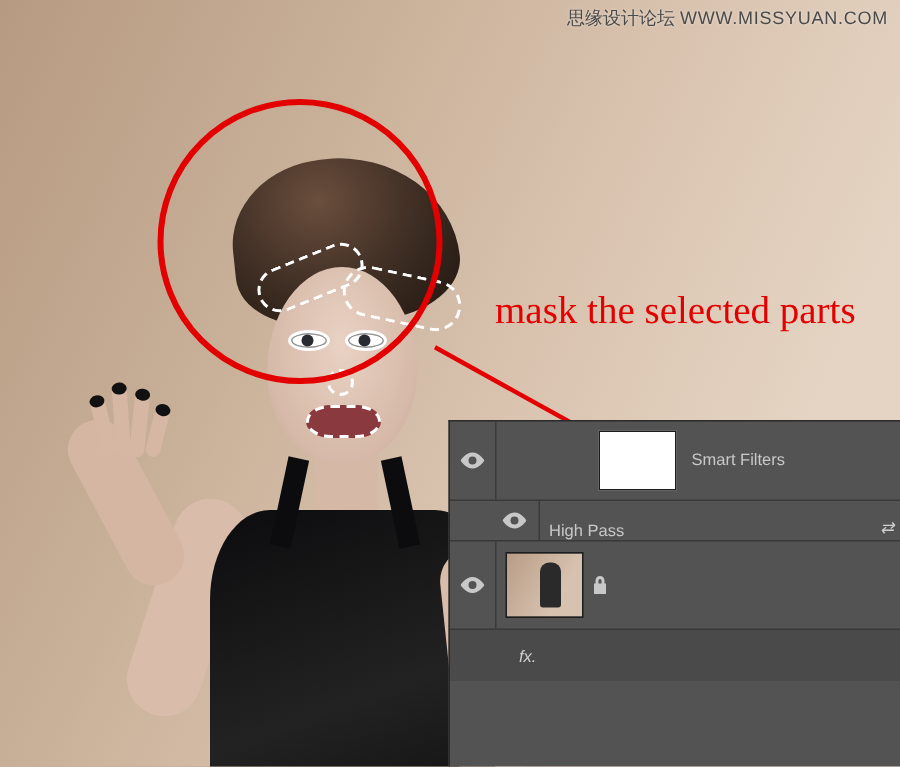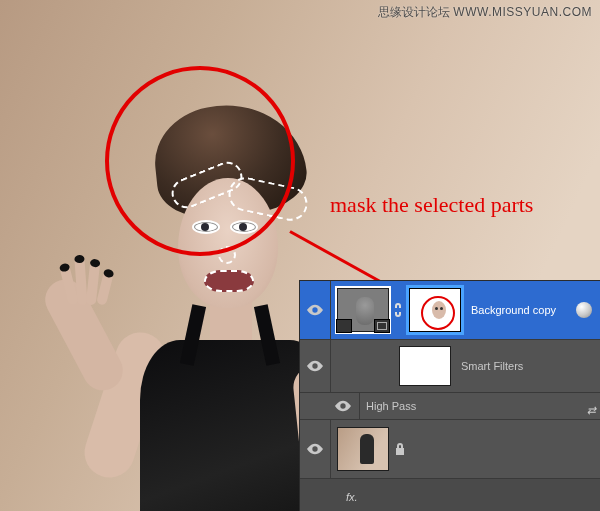--- a/index.html
+++ b/index.html
@@ -26,21 +26,21 @@
   .hand-l{position:absolute;left:-6px;top:175px;width:54px;height:60px;}
   .hand-l span{position:absolute;bottom:0;width:10px;border-radius:6px;background:#d5b7a4;}
   .hand-l span:nth-child(1){left:0;height:40px;transform:rotate(-14deg);}
   .hand-l span:nth-child(2){left:12px;height:48px;transform:rotate(-4deg);}
   .hand-l span:nth-child(3){left:24px;height:44px;transform:rotate(6deg);}
   .hand-l span:nth-child(4){left:36px;height:34px;transform:rotate(14deg);}
   .hand-l span::after{content:"";position:absolute;top:-2px;left:0;width:10px;height:8px;border-radius:50%;background:#111;}
   .arm-r{position:absolute;left:230px;top:295px;width:44px;height:170px;background:#d9bca9;border-radius:24px;transform:rotate(-6deg);}
   
   .circle{position:absolute;left:105px;top:66px;width:190px;height:190px;border:4px solid #e20000;border-radius:50%;box-sizing:border-box;}
-  .label{position:absolute;left:330px;top:192px;color:#e20000;font-size:22px;font-family:Georgia,serif;white-space:nowrap;}
+  .label{position:absolute;left:330px;top:192px;color:#e20000;font-size:26px;font-family:Georgia,serif;white-space:nowrap;}
   .arrow-line{position:absolute;left:290px;top:230px;width:150px;height:3px;background:#e20000;transform-origin:left center;transform:rotate(29deg);}
   .arrow-head{position:absolute;left:416px;top:302px;width:0;height:0;border:7px solid transparent;border-left:14px solid #e20000;transform:rotate(29deg);}
   
   .wm{position:absolute;right:8px;top:4px;font-size:12px;color:#4a4a4a;text-shadow:0 0 2px #fff8;margin-left:32px;}
   
   .panel{position:absolute;right:0;bottom:0;width:300px;height:230px;background:#535353;font-size:11px;color:#c8c8c8;border-top:1px solid #2b2b2b;border-left:1px solid #2b2b2b;}
   .row{position:relative;display:flex;align-items:center;border-bottom:1px solid #393939;}
   .eyecol{width:30px;height:100%;display:flex;align-items:center;justify-content:center;border-right:1px solid #3a3a3a;}
   .eyecol svg{width:16px;height:12px;fill:#c8c8c8;}
   .row.sel{background:#2d6bd0;color:#fff;}
@@ -55,21 +55,21 @@
   .so{width:16px;height:16px;border-radius:50%;background:radial-gradient(circle at 35% 30%,#fff,#c9c9c9 55%,#8a8a8a);margin-right:8px;}
   .mini-circle{position:absolute;border:2px solid #e20000;border-radius:50%;width:30px;height:30px;left:11px;top:7px;}
   .bg-thumb{background:linear-gradient(120deg,#b99d86 0%,#d7c2b0 70%);position:relative;}
   .bg-thumb::after{content:"";position:absolute;left:22px;top:6px;width:14px;height:30px;background:#2a2a2a;border-radius:6px 6px 2px 2px;}
   .badge{position:absolute;}
   .badge.bl{left:-2px;bottom:-2px;width:14px;height:12px;background:#333;border:1px solid #000;}
   .badge.br{right:-2px;bottom:-2px;width:14px;height:12px;background:#333;border:1px solid #000;}
   .badge.br::after{content:"";position:absolute;inset:2px;border:1px solid #aaa;}
   .lock{width:14px;height:14px;margin-right:8px;}
   .lock svg{width:14px;height:14px;fill:#c8c8c8;}
-  .sub{height:26px;}
+  .sub{height:26px;align-items:flex-end;}
   .sub .eyecol{width:60px;justify-content:flex-end;padding-right:8px;box-sizing:border-box;}
   .sub .name{padding-left:6px;}
   .fx{position:absolute;right:4px;bottom:2px;font-style:italic;font-size:11px;color:#cfcfcf;}
   .hp-thumb{background:#7d7d7d;position:relative;}
   .hp-thumb::after{content:"";position:absolute;left:18px;top:8px;width:18px;height:28px;background:radial-gradient(circle at 50% 30%,#9a9a9a,#6a6a6a);border-radius:8px;}
   .mask-face{position:absolute;left:22px;top:12px;width:14px;height:18px;border-radius:50%;background:#d8bbaa;}
   .mask-face::before,.mask-face::after{content:"";position:absolute;width:3px;height:3px;background:#333;border-radius:50%;top:6px;}
   .mask-face::before{left:3px;} .mask-face::after{right:3px;}
 </style>
 </head>
@@ -108,42 +108,20 @@
   <div class="arrow-line"></div>
   <div class="arrow-head"></div>
 
   <div class="wm">
     <span>思缘设计论坛</span>
     <span style="letter-spacing:.5px;">WWW.MISSYUAN.COM</span>
   </div>
 
   <div class="panel">
 
-    <div class="row sel" style="height:58px;">
-      <div class="eyecol">
-        <svg viewBox="0 0 24 16">
-            <path d="M12 0C5 0 0 8 0 8s5 8 12 8 12-8 12-8S19 0 12 0zm0 12a4 4 0 110-8 4 4 0 010 8z"></path>
-          </svg>
-      </div>
-      <div class="thumb sel hp-thumb">
-        <span class="badge bl"></span>
-        <span class="badge br"></span>
-      </div>
-      <div class="link">
-        <svg viewBox="0 0 10 14">
-            <path d="M2 3a3 3 0 016 0v2H6V3a1 1 0 00-2 0v2H2zm0 6v2a3 3 0 006 0V9H6v2a1 1 0 01-2 0V9z"></path>
-          </svg>
-      </div>
-      <div class="thumb mask sel">
-        <div class="mask-face"></div>
-        <div class="mini-circle"></div>
-      </div>
-      <span class="name">Background copy</span>
-      <span class="so"></span>
-    </div>
 
     <div class="row" style="height:52px;padding-left:0;">
       <div class="eyecol">
         <svg viewBox="0 0 24 16">
             <path d="M12 0C5 0 0 8 0 8s5 8 12 8 12-8 12-8S19 0 12 0zm0 12a4 4 0 110-8 4 4 0 010 8z"></path>
           </svg>
       </div>
       <div style="width:62px;"></div>
       <div class="thumb sm mask"></div>
       <span class="name">Smart Filters</span>

